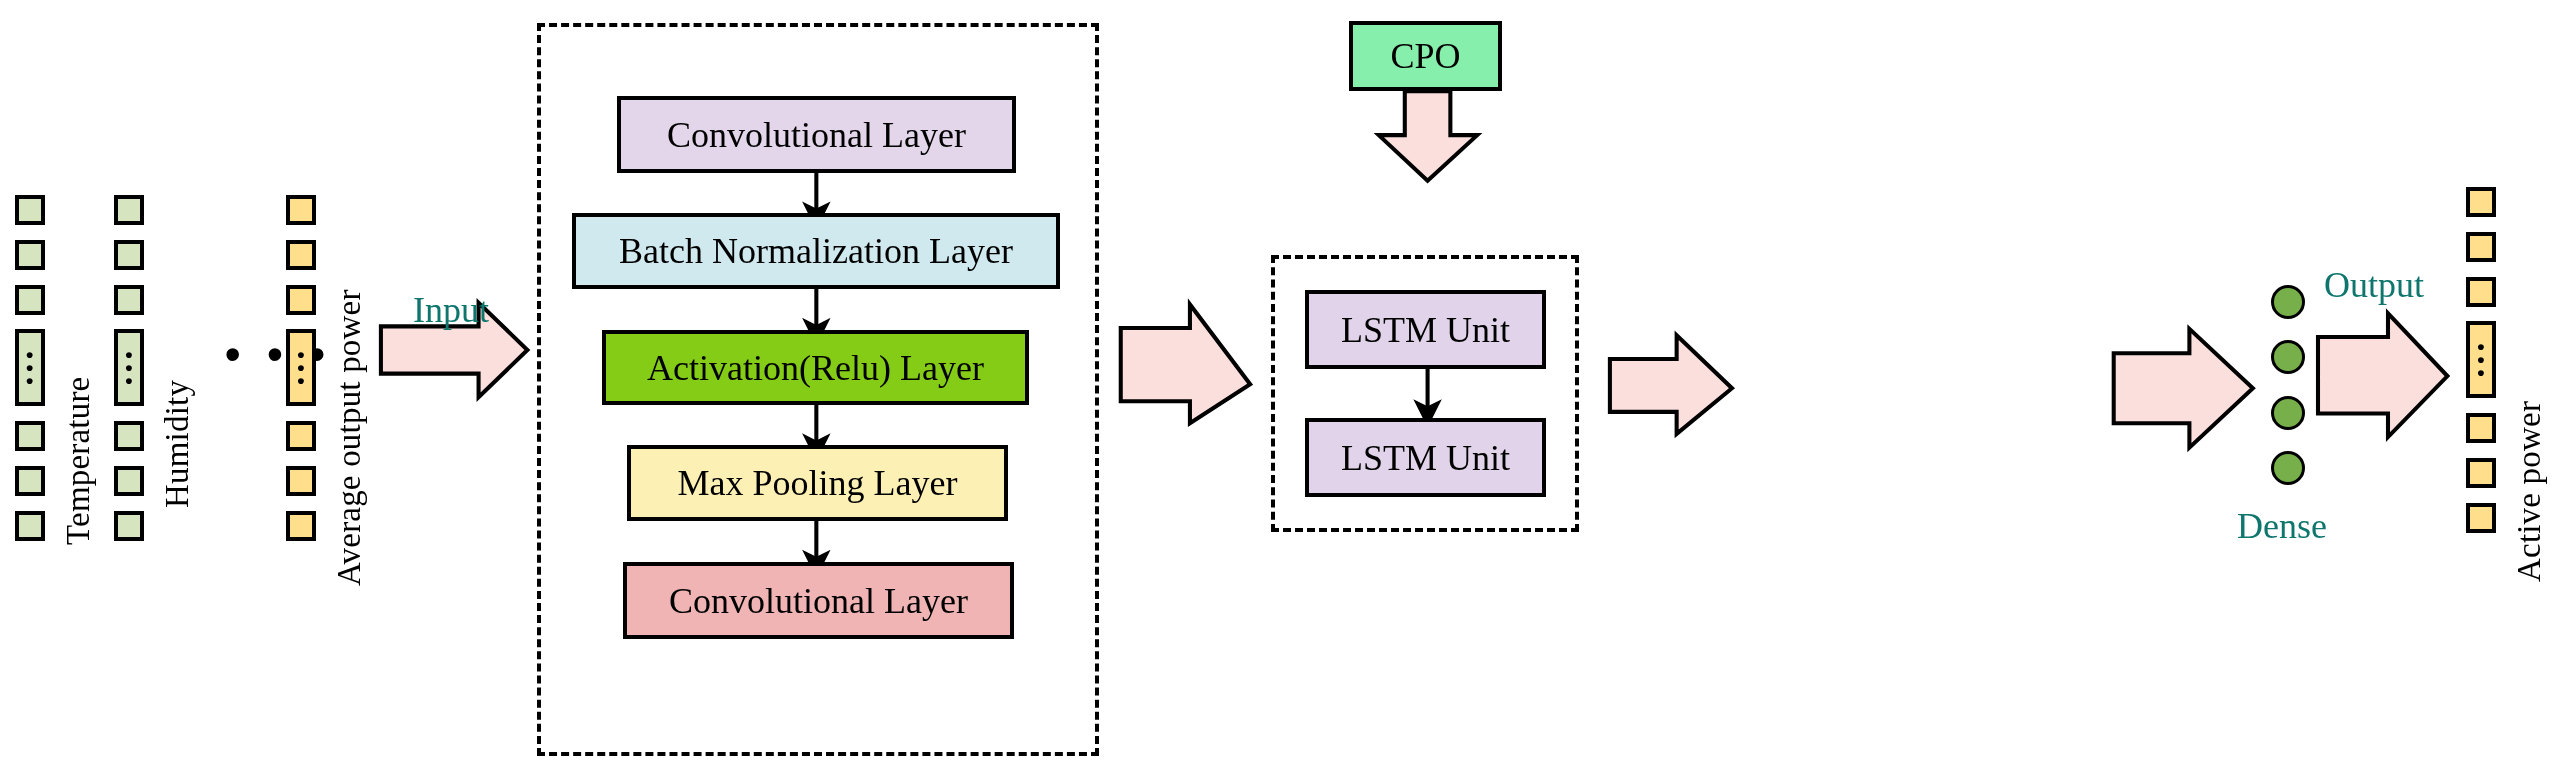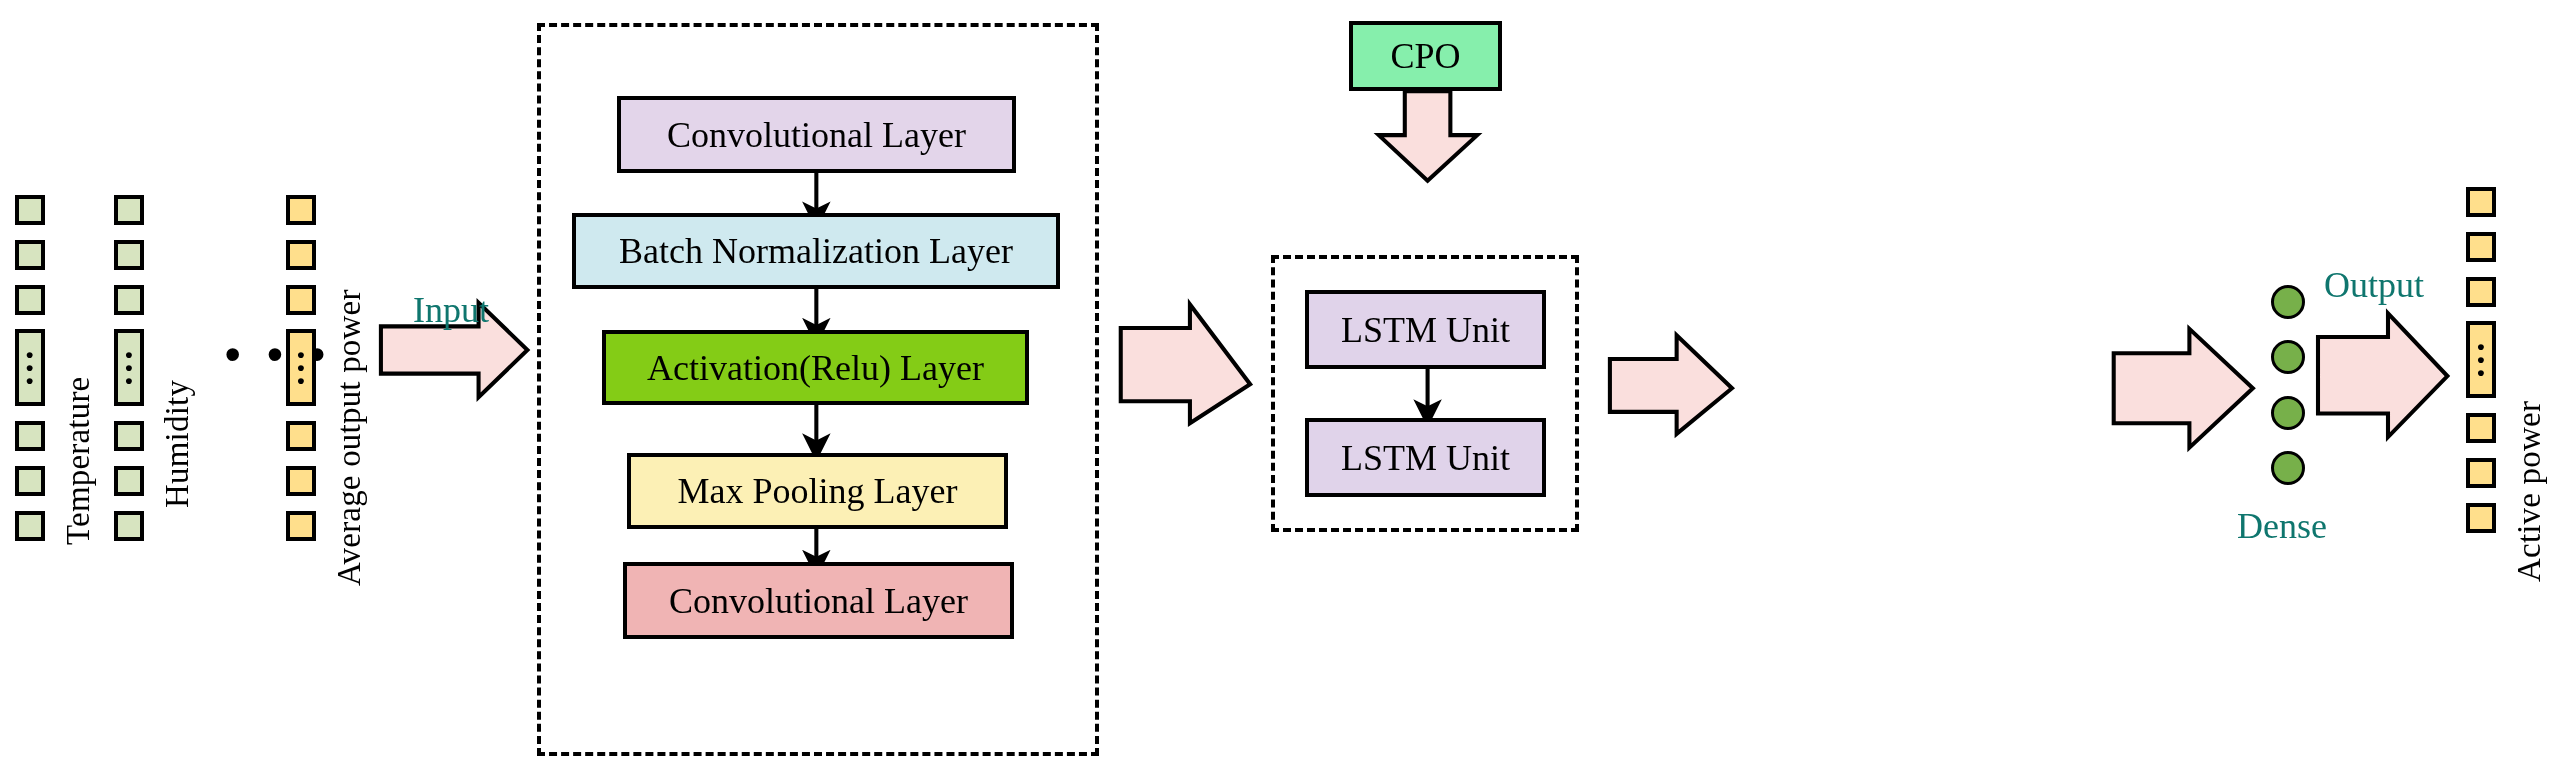--- a/index.html
+++ b/index.html
@@ -71,21 +71,21 @@
     display: flex;
     align-items: center;
     justify-content: center;
     font-size: 36px;
     color: #000;
     white-space: nowrap;
   }
   .c-conv1 { background: #e3d5ea; }
   .c-bn    { background: #cfe9ef; }
   .c-relu  { background: #84cc16; }
-  .c-pool  { background: #fcf0b5; margin-top: 8px; }
+  .c-pool  { background: #fcf0b5; }
   .c-conv2 { background: #f0b4b4; }
   .c-lstm  { background: #e0d3ea; }
   .c-attn  { background: #fdeec0; }
   .c-cpo   { background: #86efac; }
 
   
   .dashgroup {
     position: absolute;
     border: 4.1px dashed #000000;
     box-sizing: border-box;

